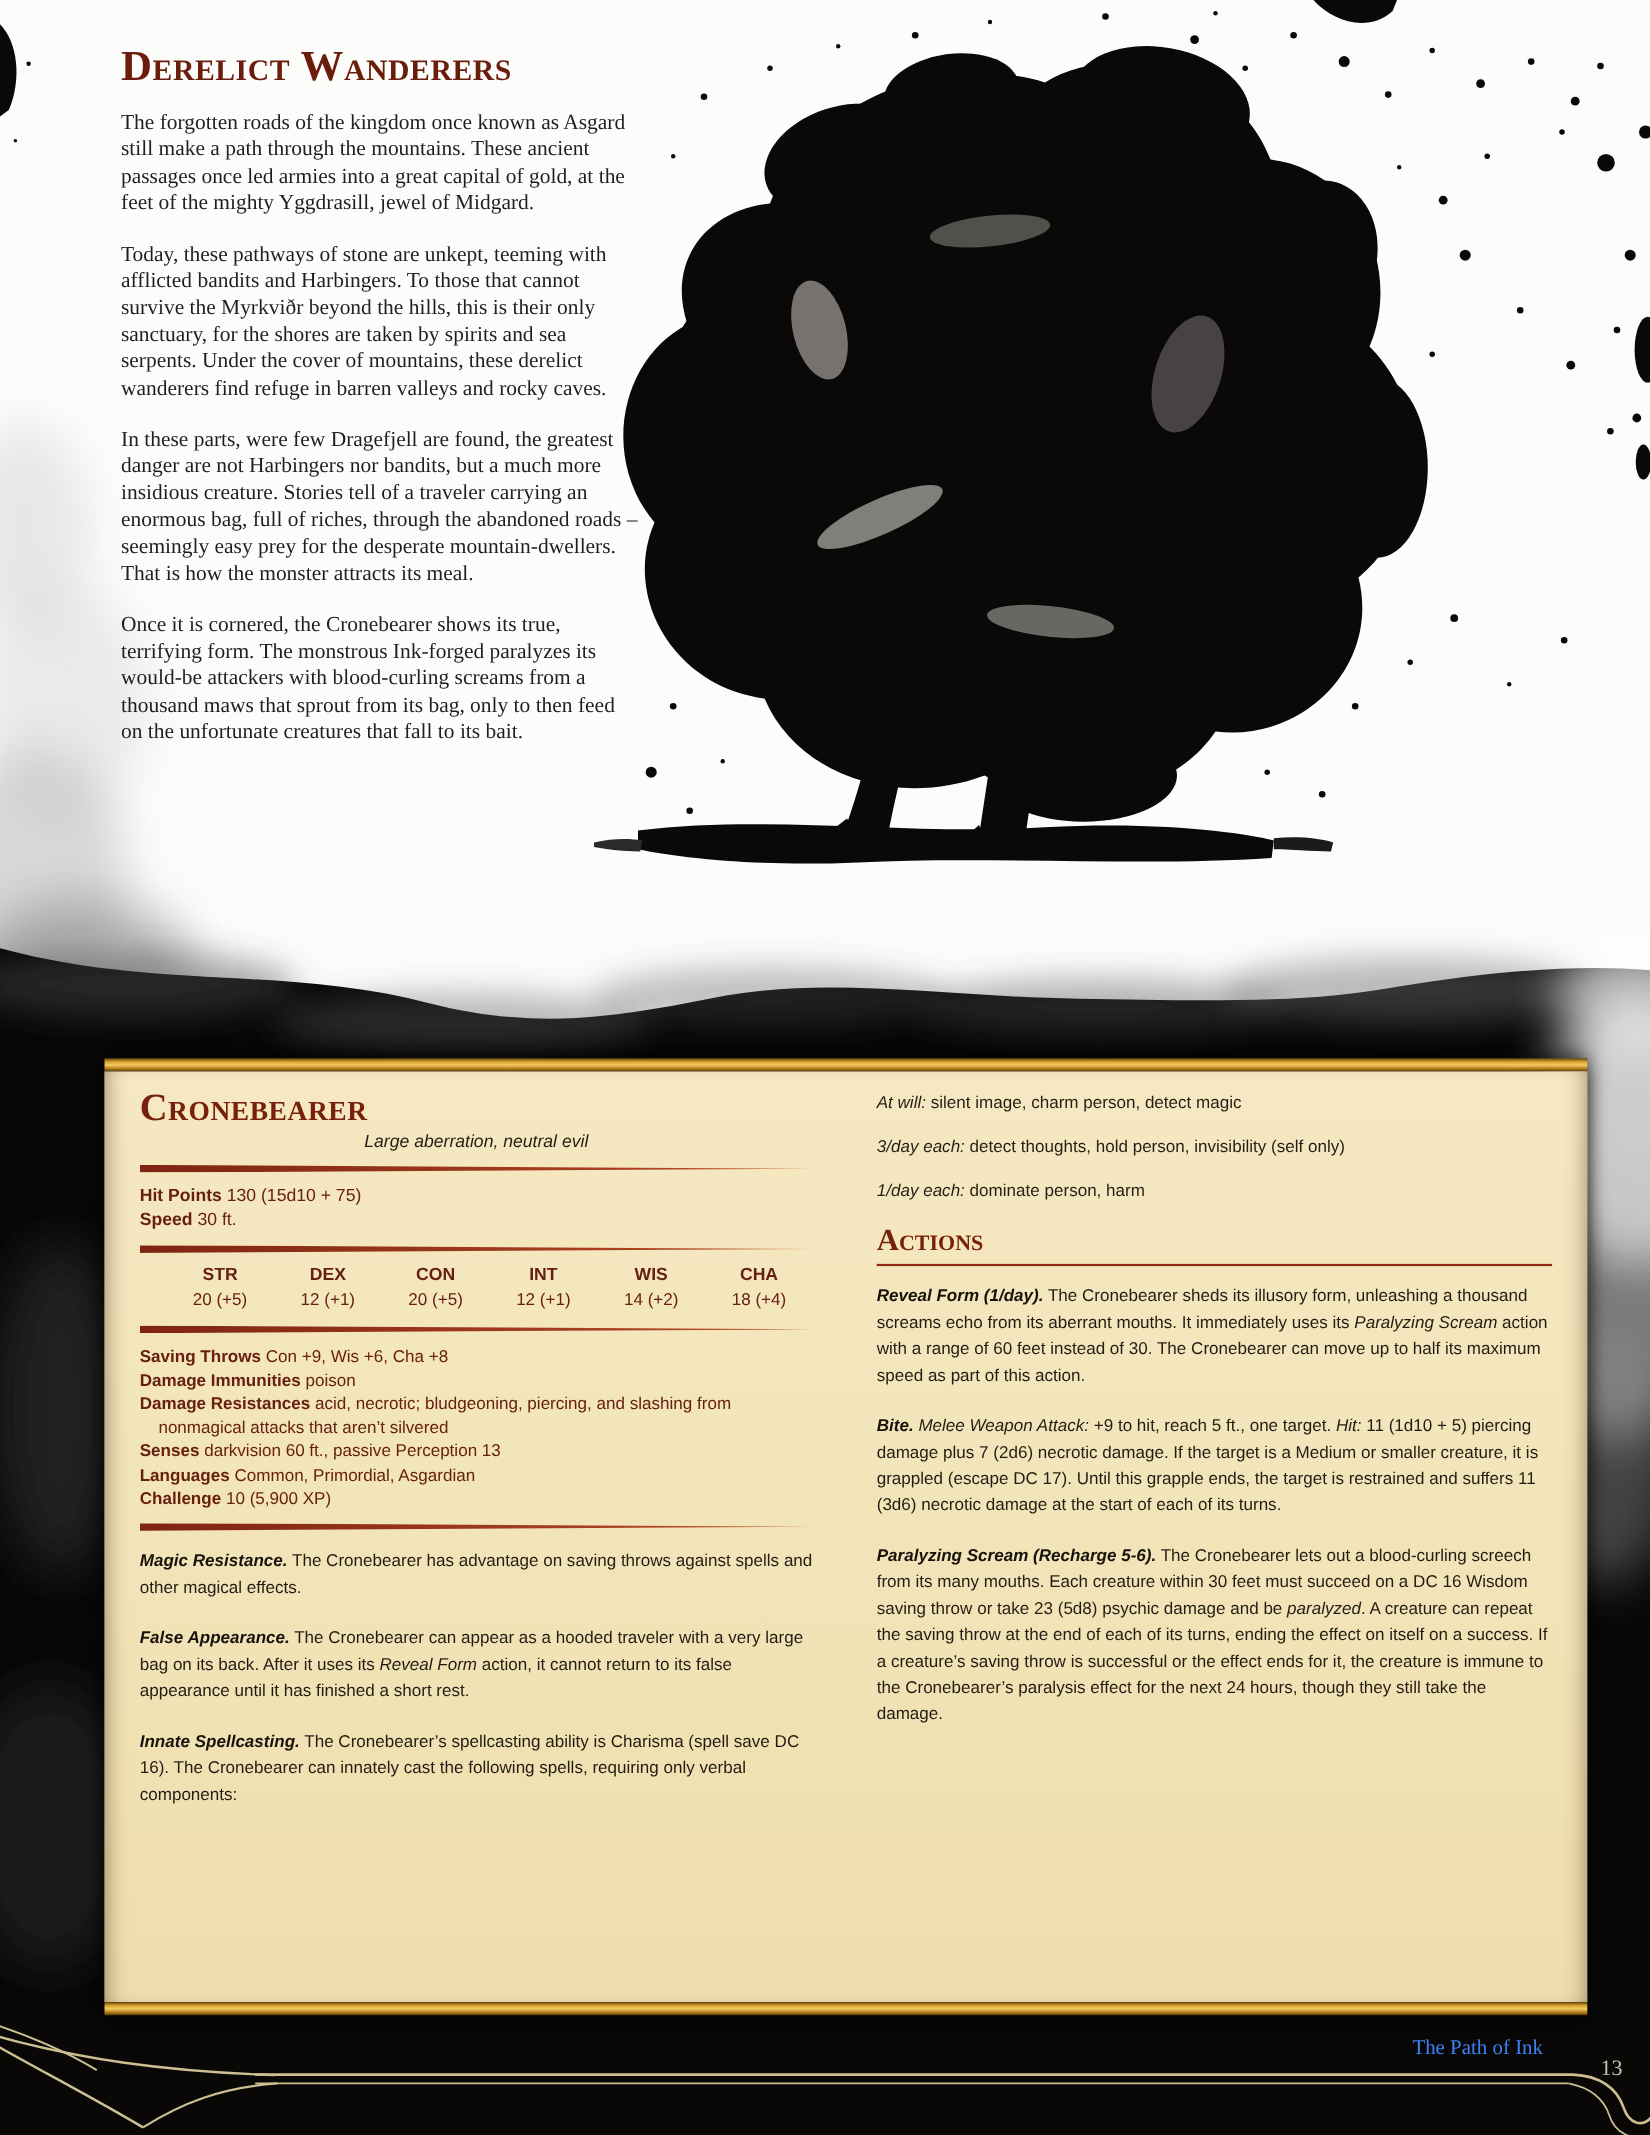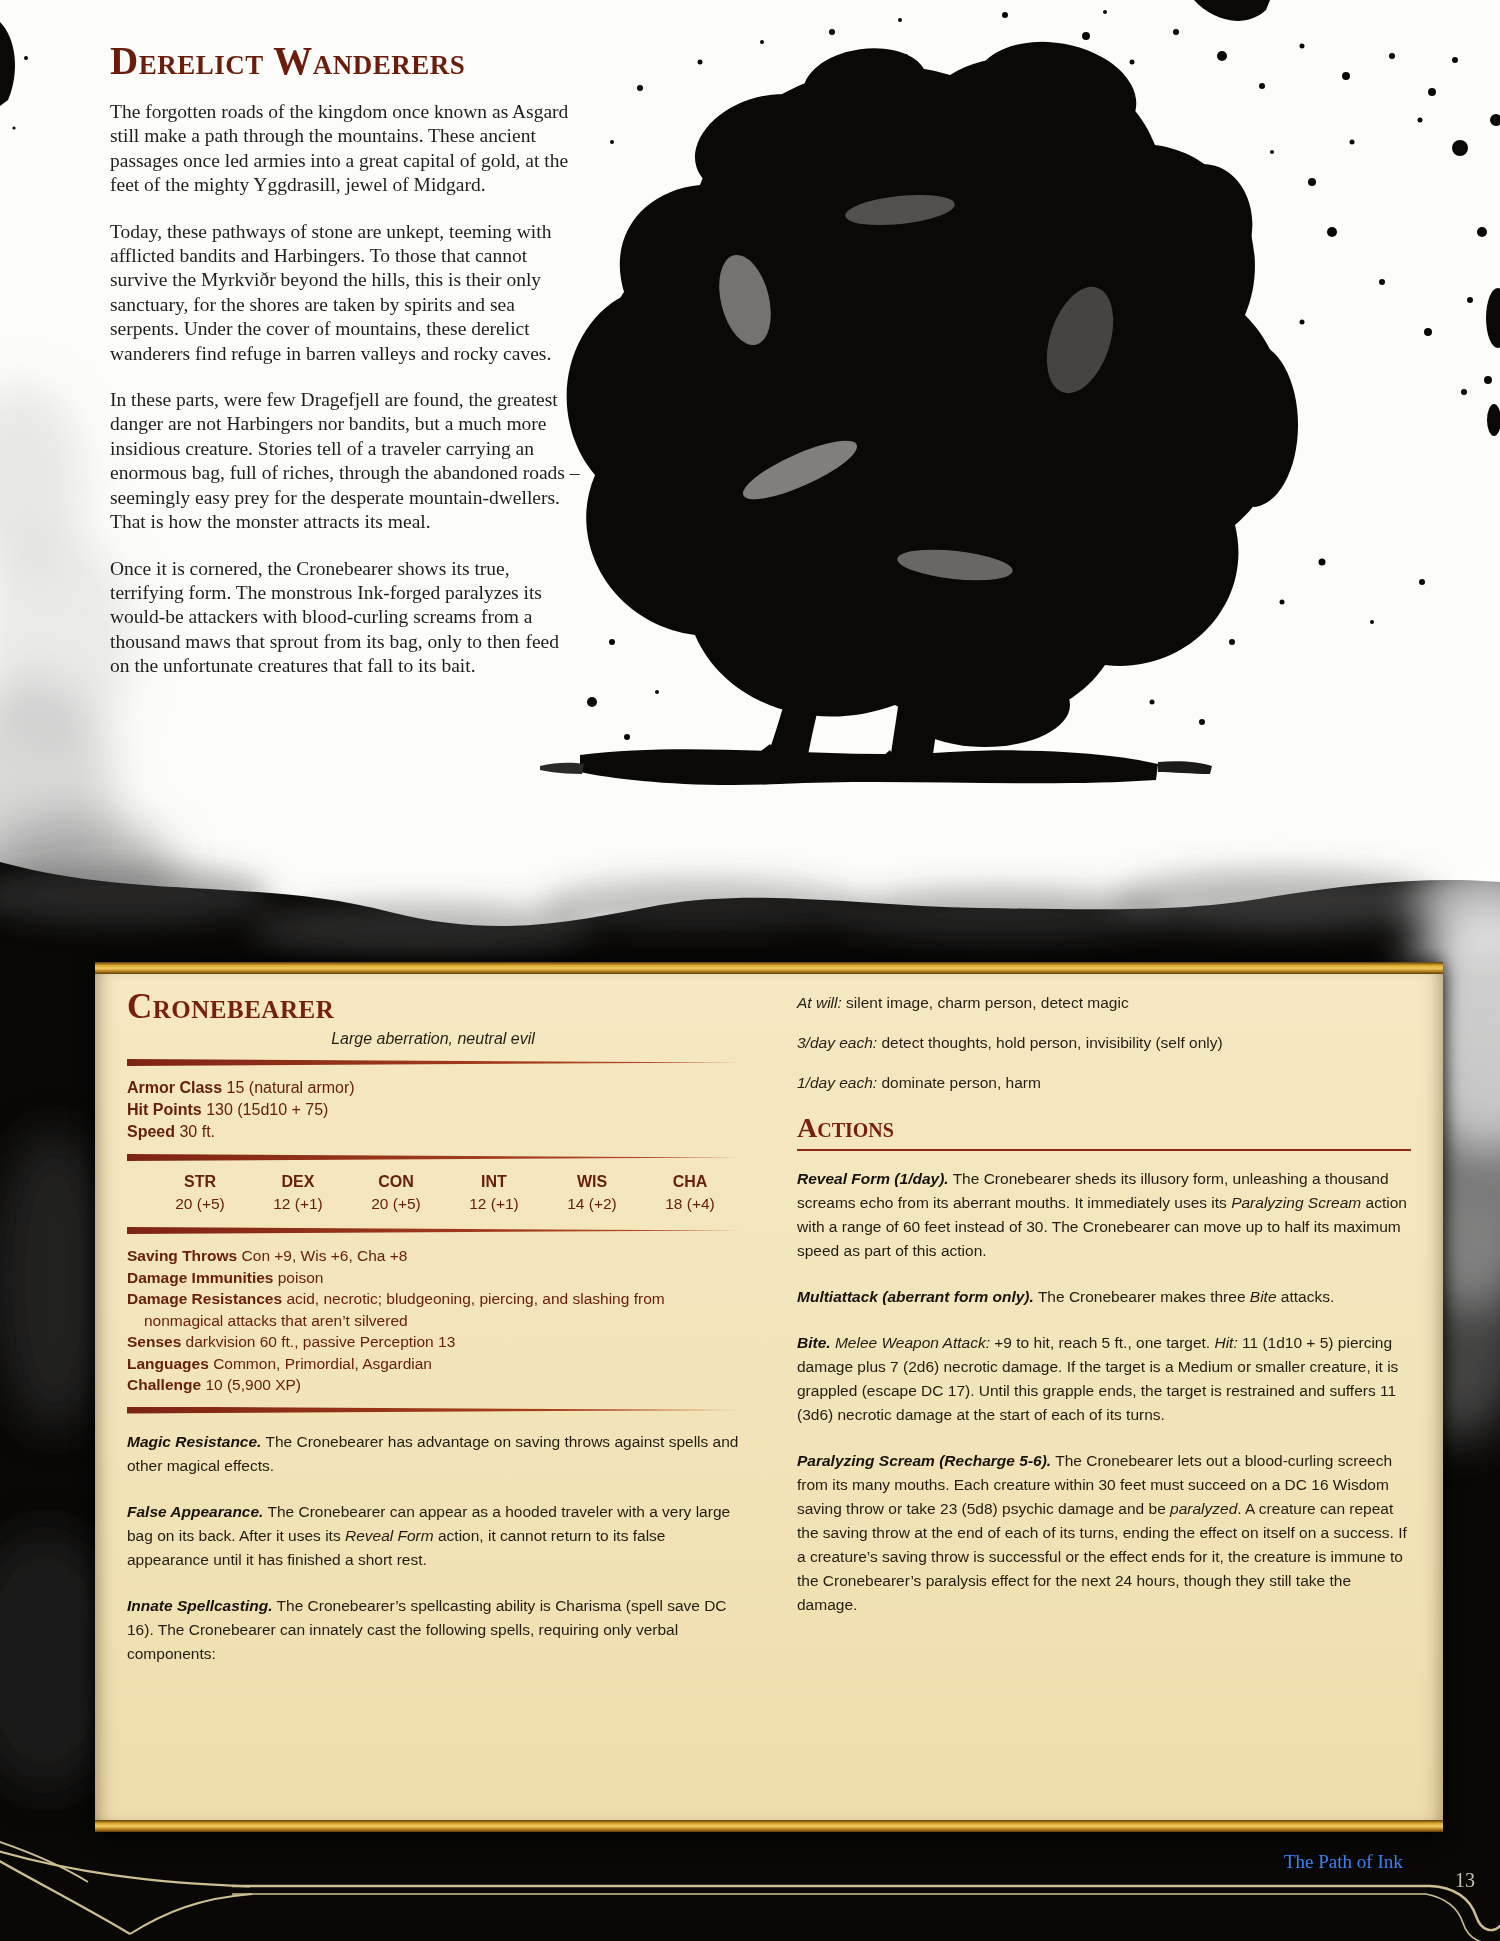--- a/index.html
+++ b/index.html
@@ -215,21 +215,20 @@
   <section class="statblock">
     <div class="bar"></div>
     <div class="inner">
 
       <div class="col-left">
         <h2 class="monster-name">Cronebearer</h2>
         <div class="meta">Large aberration, neutral evil</div>
         <div class="tdiv"></div>
 
         <div>
-          <div class="crow"><b>Armor Class</b>&nbsp;<span>15 (natural armor)</span></div>
           <div class="crow"><b>Hit Points</b>&nbsp;<span>130 (15d10 + 75)</span></div>
           <div class="crow"><b>Speed</b>&nbsp;<span>30 ft.</span></div>
         </div>
         <div class="tdiv"></div>
 
         <div class="abilities">
           <div class="ab">
               <div class="abn">STR</div>
               <div class="abv">20 (+5)</div>
             </div>
@@ -277,21 +276,20 @@
         <div>
           <div class="spell-line"><i>At will:</i> <span>silent image, charm person, detect magic</span></div>
           <div class="spell-line"><i>3/day each:</i> <span>detect thoughts, hold person, invisibility (self only)</span></div>
           <div class="spell-line"><i>1/day each:</i> <span>dominate person, harm</span></div>
         </div>
 
         <h3 class="actions-heading">Actions</h3>
 
         <div>
           <p class="action"><span class="tname">Reveal Form (1/day).</span> <span>The Cronebearer sheds its illusory form, unleashing a thousand screams echo from its aberrant mouths. It immediately uses its <em>Paralyzing Scream</em> action with a range of 60 feet instead of 30. The Cronebearer can move up to half its maximum speed as part of this action.</span></p>
-          <p class="action"><span class="tname">Multiattack (aberrant form only).</span> <span>The Cronebearer makes three <em>Bite</em> attacks.</span></p>
           <p class="action"><span class="tname">Bite.</span> <span><em>Melee Weapon Attack:</em> +9 to hit, reach 5 ft., one target. <em>Hit:</em> 11 (1d10 + 5) piercing damage plus 7 (2d6) necrotic damage. If the target is a Medium or smaller creature, it is grappled (escape DC 17). Until this grapple ends, the target is restrained and suffers 11 (3d6) necrotic damage at the start of each of its turns.</span></p>
           <p class="action"><span class="tname">Paralyzing Scream (Recharge 5-6).</span> <span>The Cronebearer lets out a blood-curling screech from its many mouths. Each creature within 30 feet must succeed on a DC 16 Wisdom saving throw or take 23 (5d8) psychic damage and be <em>paralyzed</em>. A creature can repeat the saving throw at the end of each of its turns, ending the effect on itself on a success. If a creature’s saving throw is successful or the effect ends for it, the creature is immune to the Cronebearer’s paralysis effect for the next 24 hours, though they still take the damage.</span></p>
         </div>
       </div>
 
     </div>
     <div class="bar"></div>
   </section>
 
   <div class="footer-title">The Path of Ink</div>

